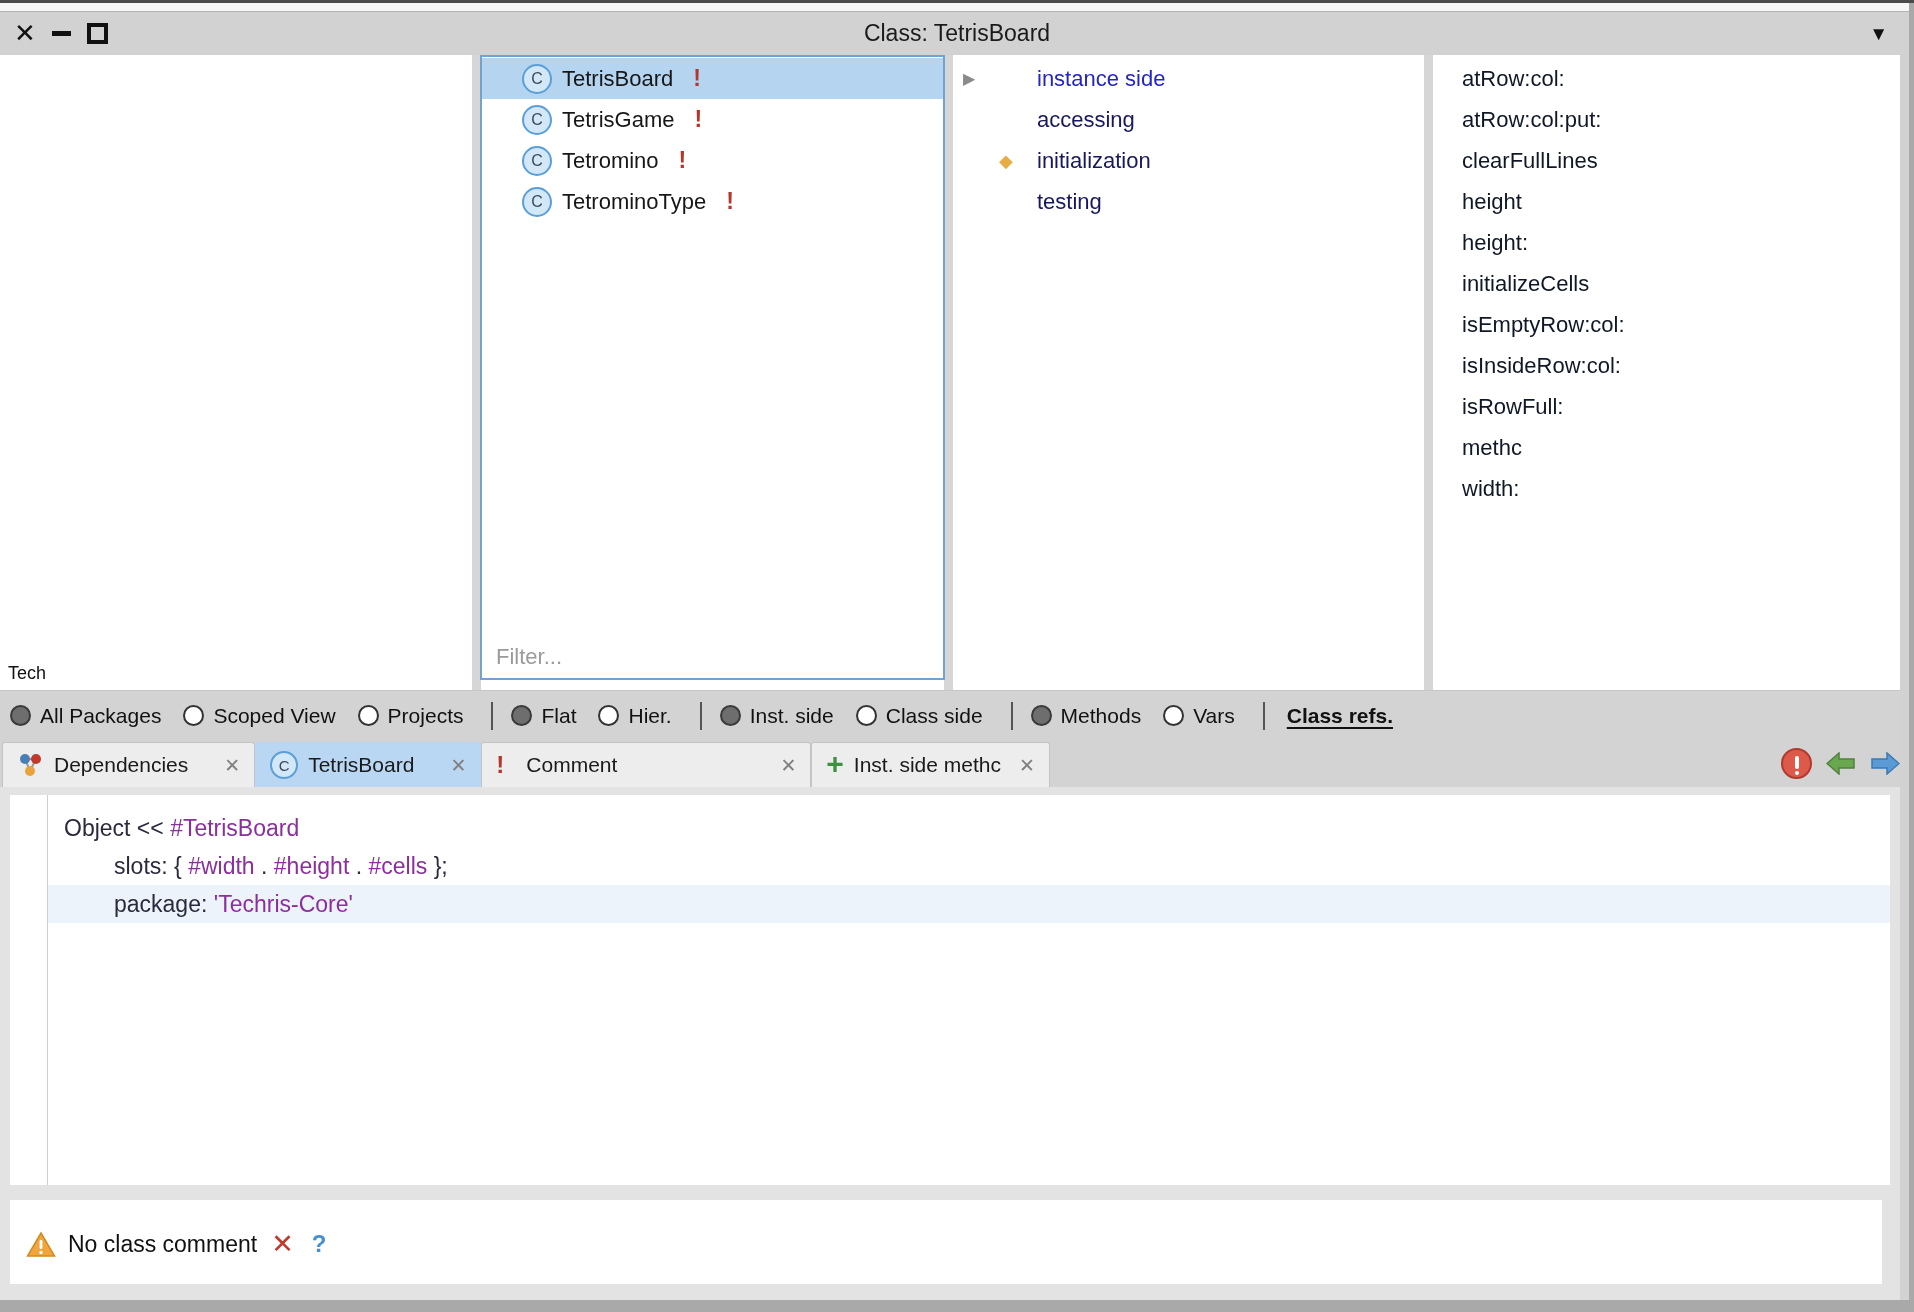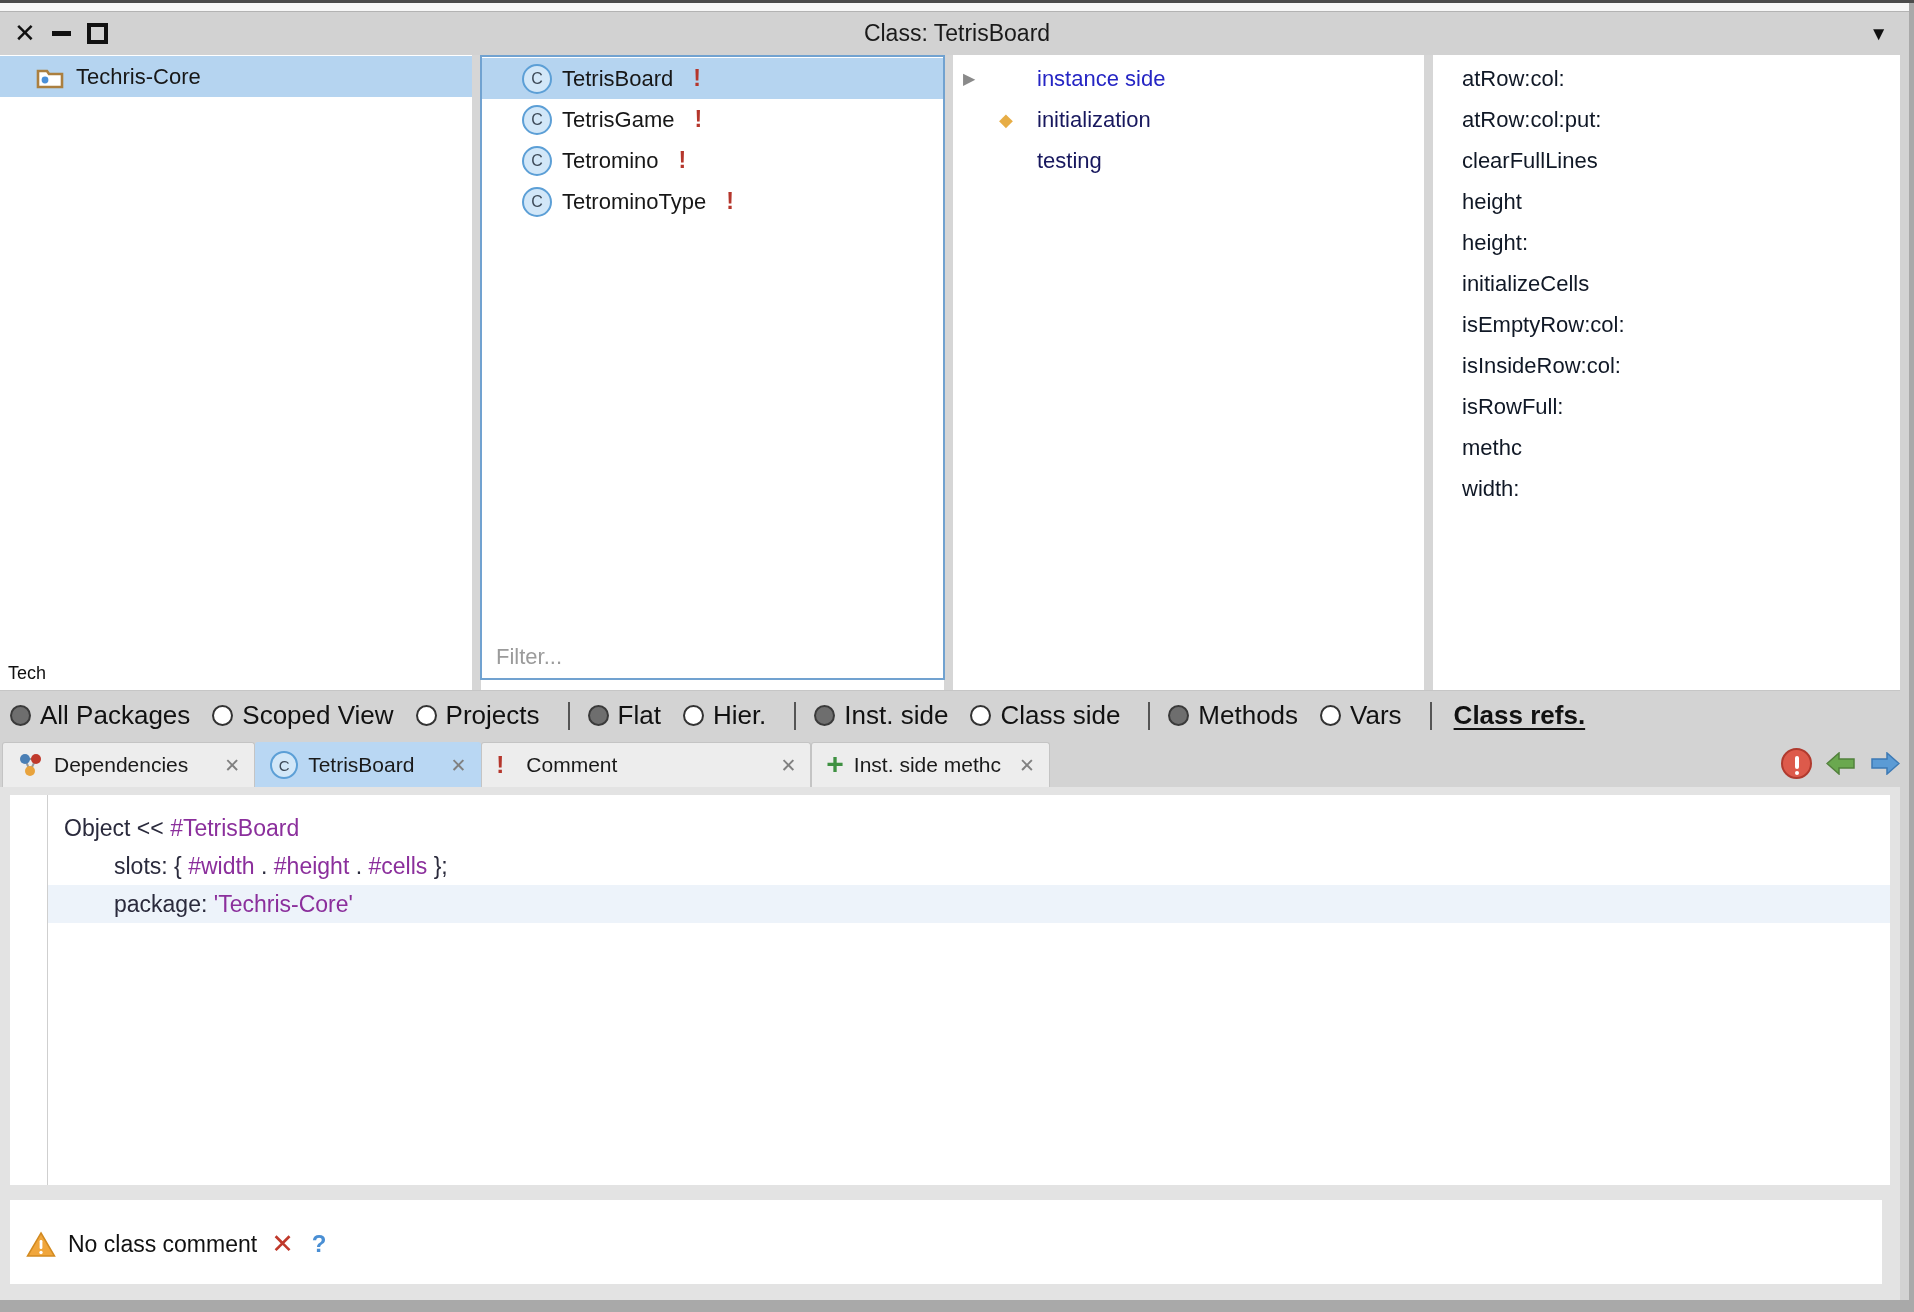--- a/index.html
+++ b/index.html
@@ -63,21 +63,21 @@
   .proto-label.inst{color:#2525c4;}
   .proto-rows .row .spacer{width:20px;margin-left:10px;flex:none;}
   
   .pane.meth{left:1434px;width:467px;padding-left:39px;}
   .meth-rows{position:absolute;left:0;top:3px;width:100%;}
   .meth-rows .row{padding-left:28px;color:#101826;}
   
   .toolbar{
     position:absolute;left:0;top:690px;width:1914px;height:50px;background:#d3d3d3;
     border-top:1px solid #c6c6c6;display:flex;align-items:center;padding-left:10px;box-sizing:border-box;
-    font-size:26px;color:#111;
+    font-size:21px;color:#111;
   }
   .radio{display:flex;align-items:center;margin-right:22px;cursor:default;}
   .radio .dot{
     width:17px;height:17px;border-radius:50%;border:2px solid #333;background:#fff;margin-right:9px;flex:none;
   }
   .radio.on .dot{background:#6e6e6e;border-color:#3a3a3a;}
   .tb-sep{width:2px;height:28px;background:#555;margin:0 18px 0 6px;}
   .class-refs{font-weight:600;text-decoration:underline;text-underline-offset:4px;margin-left:4px;}
   
   .tabrow{position:absolute;left:0;top:740px;width:1914px;height:47px;background:#d3d3d3;display:flex;align-items:flex-end;padding-left:2px;box-sizing:border-box;}
@@ -138,29 +138,20 @@
     <div class="title-text">Class: TetrisBoard</div>
     <div class="title-menu">▼</div>
   </div>
 
   <div class="browser">
     <div class="divider" style="left:472px"></div>
     <div class="divider" style="left:944px"></div>
     <div class="divider" style="left:1424px"></div>
 
     <div class="pane pkg">
-      <div class="row sel pkg-row">
-        <span class="folder-ic">
-          <svg width="28" height="26" viewBox="0 0 28 26">
-            <path d="M2 7 h9 l2 3 h13 v13 h-24 z" fill="#ffffff" stroke="#ab7f3f" stroke-width="2.6"></path>
-            <circle cx="9" cy="16" r="3.4" fill="#4a90d9"></circle>
-          </svg>
-        </span>
-        <span>Techris-Core</span>
-      </div>
       <input class="pkg-filter" value="Tech" style="">
     </div>
 
     <div class="pane cls">
       <div class="cls-rows">
         <div class="row sel">
           <span class="c-icon">C</span>
           <span>TetrisBoard</span>
           <span class="dirty">!</span>
         </div>
@@ -182,20 +173,25 @@
       </div>
       <input class="cls-filter" placeholder="Filter..." style="">
     </div>
 
     <div class="pane proto">
       <div class="proto-rows">
         <div class="row">
           <span class="expander">▶</span>
           <span class="proto-ind"></span>
           <span class="proto-label inst">instance side</span>
+        </div>
+        <div class="row">
+          <span class="spacer"></span>
+          <span class="proto-ind"></span>
+          <span class="proto-label">accessing</span>
         </div>
         <div class="row">
           <span class="spacer"></span>
           <span class="proto-ind diamond">◆</span>
           <span class="proto-label">initialization</span>
         </div>
         <div class="row">
           <span class="spacer"></span>
           <span class="proto-ind"></span>
           <span class="proto-label">testing</span>

